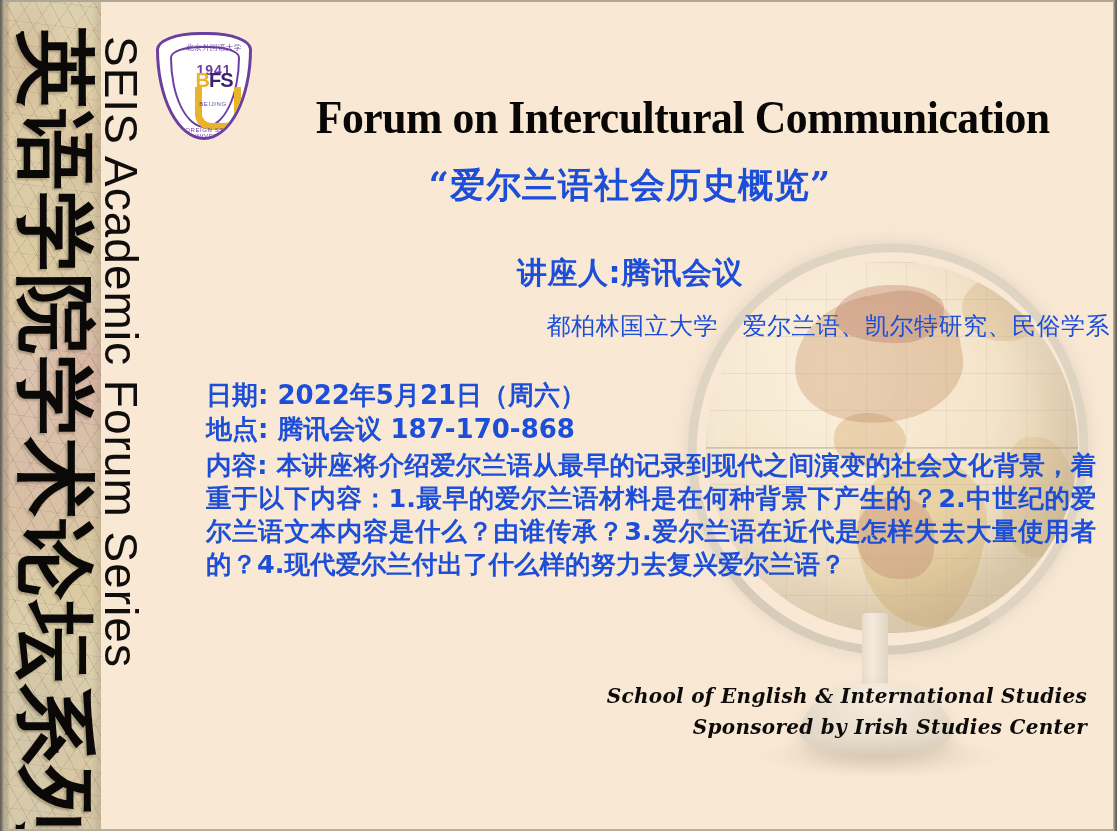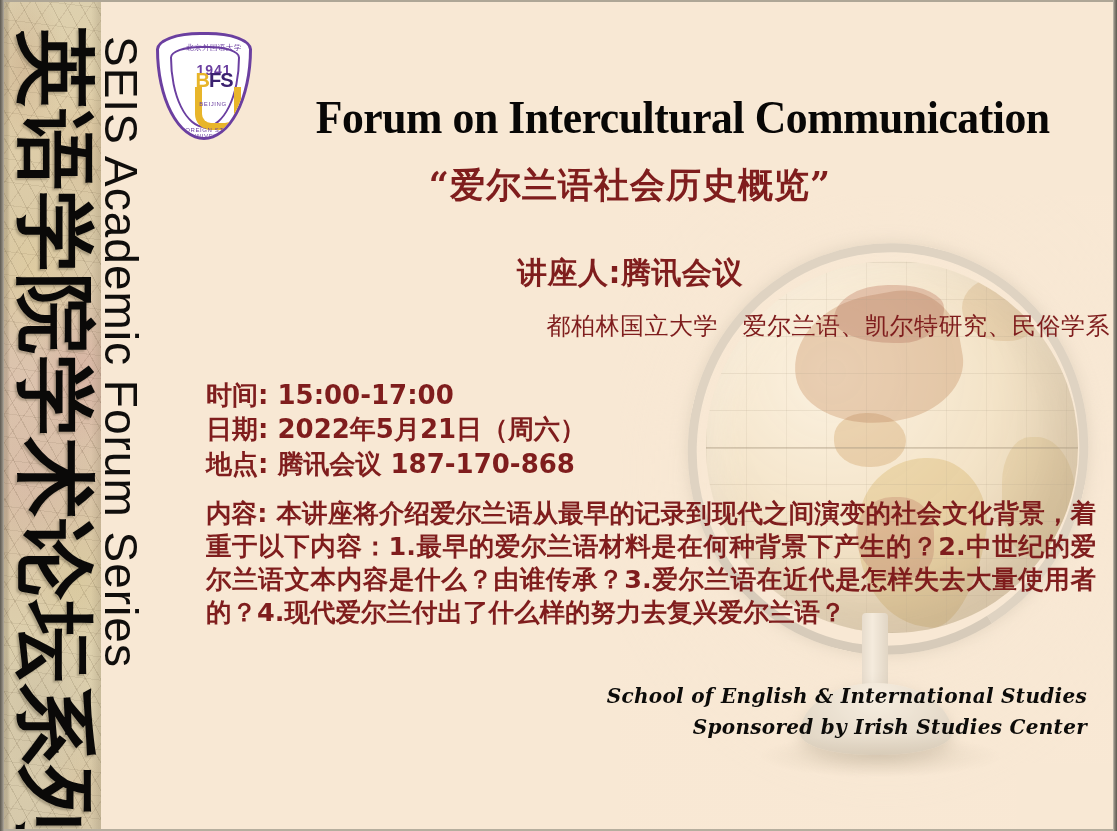--- a/index.html
+++ b/index.html
@@ -268,21 +268,21 @@
     white-space: nowrap;
     padding-left: 8px;
   }
 
   
   .content {
     position: absolute;
     left: 150px; top: 150px;
     width: 960px;
     z-index: 14;
-    color: #7f1d1d;
+    color: #1d4ed8;
   }
   .lecture-title {
     text-align: center;
     font-family: "DejaVu Serif", "Liberation Serif", serif;
     font-size: 35px;
     font-weight: 700;
     margin-top: 12px;
     letter-spacing: 1px;
   }
   .speaker {
@@ -306,21 +306,21 @@
     padding-left: 56px;
     font-family: "DejaVu Sans", "Liberation Sans", sans-serif;
     font-size: 26px;
     font-weight: 700;
     line-height: 1.32;
   }
   .details .row { white-space: nowrap; }
   .abstract {
     padding-left: 56px;
     padding-right: 14px;
-    margin-top: 16px;
+    margin-top: 2px;
     font-family: "DejaVu Sans", "Liberation Sans", sans-serif;
     font-size: 25.5px;
     font-weight: 700;
     line-height: 1.30;
     text-align: justify;
   }
 
   
   .footer {
     position: absolute;
@@ -381,21 +381,20 @@
       </div>
     </div>
     <div class="main-title">Forum on Intercultural Communication</div>
   </div>
 
   <div class="content">
     <div class="lecture-title">“爱尔兰语社会历史概览”</div>
     <div class="speaker">讲座人:腾讯会议</div>
     <div class="affiliation">都柏林国立大学　爱尔兰语、凯尔特研究、民俗学系</div>
     <div class="details">
-      <div class="row">时间: 15:00-17:00</div>
       <div class="row">日期: 2022年5月21日（周六）</div>
       <div class="row">地点: 腾讯会议 187-170-868</div>
     </div>
     <div class="abstract">内容: 本讲座将介绍爱尔兰语从最早的记录到现代之间演变的社会文化背景，着重于以下内容：1.最早的爱尔兰语材料是在何种背景下产生的？2.中世纪的爱尔兰语文本内容是什么？由谁传承？3.爱尔兰语在近代是怎样失去大量使用者的？4.现代爱尔兰付出了什么样的努力去复兴爱尔兰语？</div>
   </div>
 
   <div class="footer">
     <div>School of English &amp; International Studies</div>
     <div>Sponsored  by Irish Studies Center</div>
   </div>

